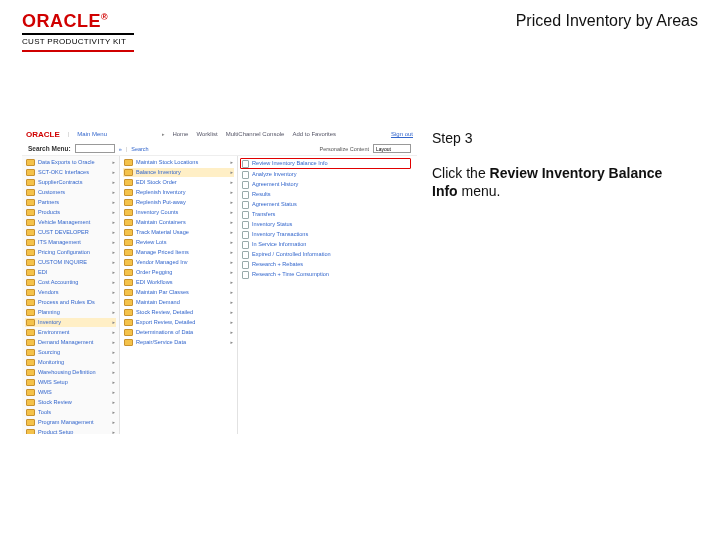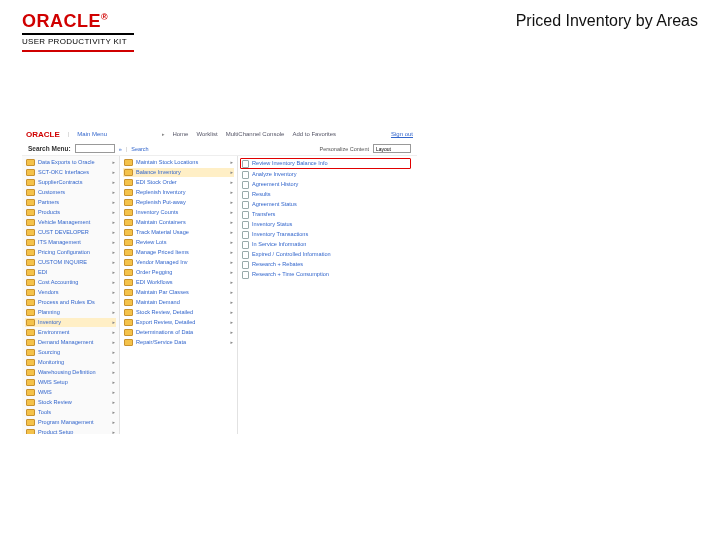--- a/index.html
+++ b/index.html
@@ -57,21 +57,21 @@
 </head>
 <body>
 
 <div class="page">
   <div class="hdr">
     <div class="logo-block">
       <div class="oracle-logo">
         <span>ORACLE</span><span class="reg">®</span>
       </div>
       <div class="bar1"></div>
-      <div class="upk">USER PRODUCTIVITY KIT</div>
+      <div class="upk">CUST PRODUCTIVITY KIT</div>
       <div class="bar2"></div>
     </div>
     <div class="title">Priced Inventory by Areas</div>
   </div>
 
   <div class="shot">
     <div class="sh-top">
       <span class="oracle">ORACLE</span>
       <span class="sh-sep">|</span>
       <span class="sh-link">Main Menu</span>
@@ -379,13 +379,19 @@
             <span>Research + Rebates</span>
           </div>
           <div class="mi">
             <span class="ic file"></span>
             <span>Research + Time Consumption</span>
           </div>
         </div>
     </div>
   </div>
 
+  <div class="instr">
+    <div class="step-head">Step 3</div>
+    <div class="step-body">
+      <span>Click the </span><b>Review Inventory Balance Info</b><span> menu.</span>
+    </div>
+  </div>
 </div>
 
 </body></html>

